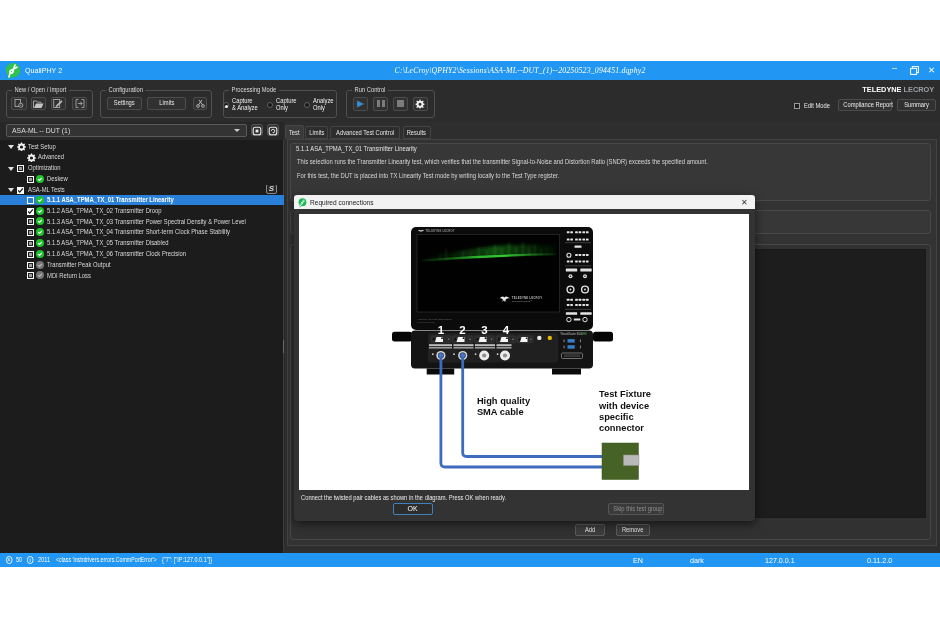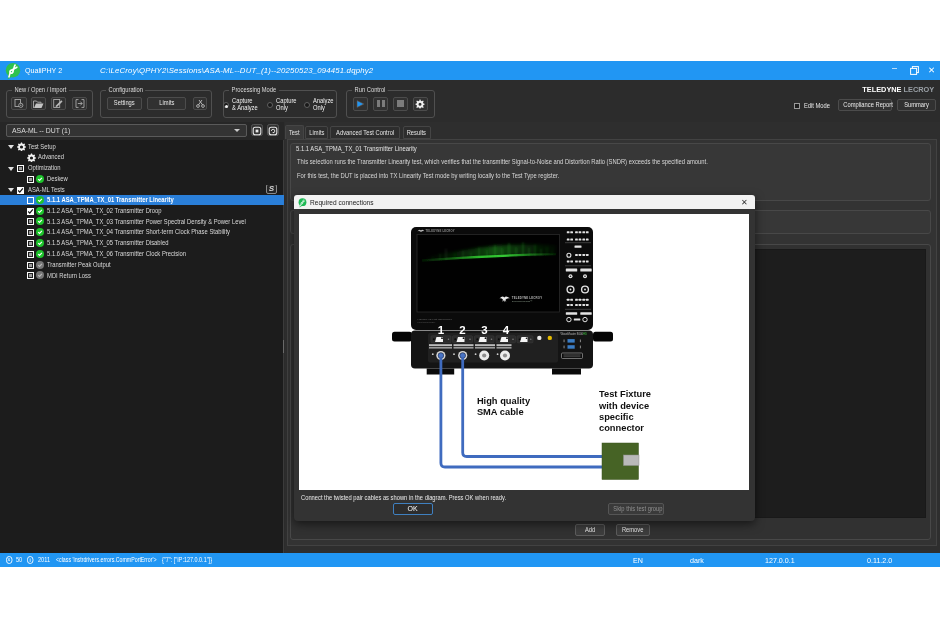--- a/index.html
+++ b/index.html
@@ -4,21 +4,21 @@
 <style>
 * { margin:0; padding:0; box-sizing:border-box; }
 html,body { width:940px; height:627px; background:#fff; font-family:"Liberation Sans", sans-serif; }
 #page { position:relative; width:940px; height:627px; background:#fff; overflow:hidden; }
 .abs { position:absolute; }
 
 #win { position:absolute; left:0; top:61px; width:940px; height:505.5px; background:#2c2c2c; }
 
 #tb { position:absolute; left:0; top:0; width:100%; height:18.5px; background:#2196f3; }
 #tb .title { position:absolute; left:25px; top:4.5px; font-size:7.5px; color:#fff; transform:scaleX(0.95); transform-origin:0 0; }
-#tb .path { position:absolute; left:100px; width:840px; top:4.8px; text-align:left; font-size:7.8px; font-style:italic; color:#fff; letter-spacing:0.18px; }
+#tb .path { position:absolute; left:100px; width:840px; top:4.8px; text-align:center; font-size:7.8px; font-style:italic; color:#fff; letter-spacing:0.18px;font-family:Liberation Serif, serif; }
 #tb .wb { position:absolute; top:0; color:#fff; font-size:9px; }
 
 #toolbar { position:absolute; left:0; top:18.5px; width:100%; height:42px; background:#2c2c2c; }
 .grp { position:absolute; top:10px; height:28px; border:1px solid #505050; border-radius:3px; }
 .grp .lbl { position:absolute; top:-4.5px; left:5px; background:#2c2c2c; padding:0 3px; font-size:6.8px; color:#dcdcdc; white-space:nowrap; transform:scaleX(0.85); transform-origin:0 0; }
 .tbtn { position:absolute; top:17.5px; height:12.5px; background:#313131; border:1px solid #4c4c4c; border-radius:2px; color:#e8e8e8; font-size:6.8px; text-align:center; line-height:10.5px; white-space:nowrap; }
 .sx { display:inline-block; transform:scaleX(0.85); transform-origin:0 50%; white-space:nowrap; }
 .sxc { display:inline-block; transform:scaleX(0.85); transform-origin:50% 50%; white-space:nowrap; }
 
 #main { position:absolute; left:0; top:60.5px; width:940px; height:432px; }

